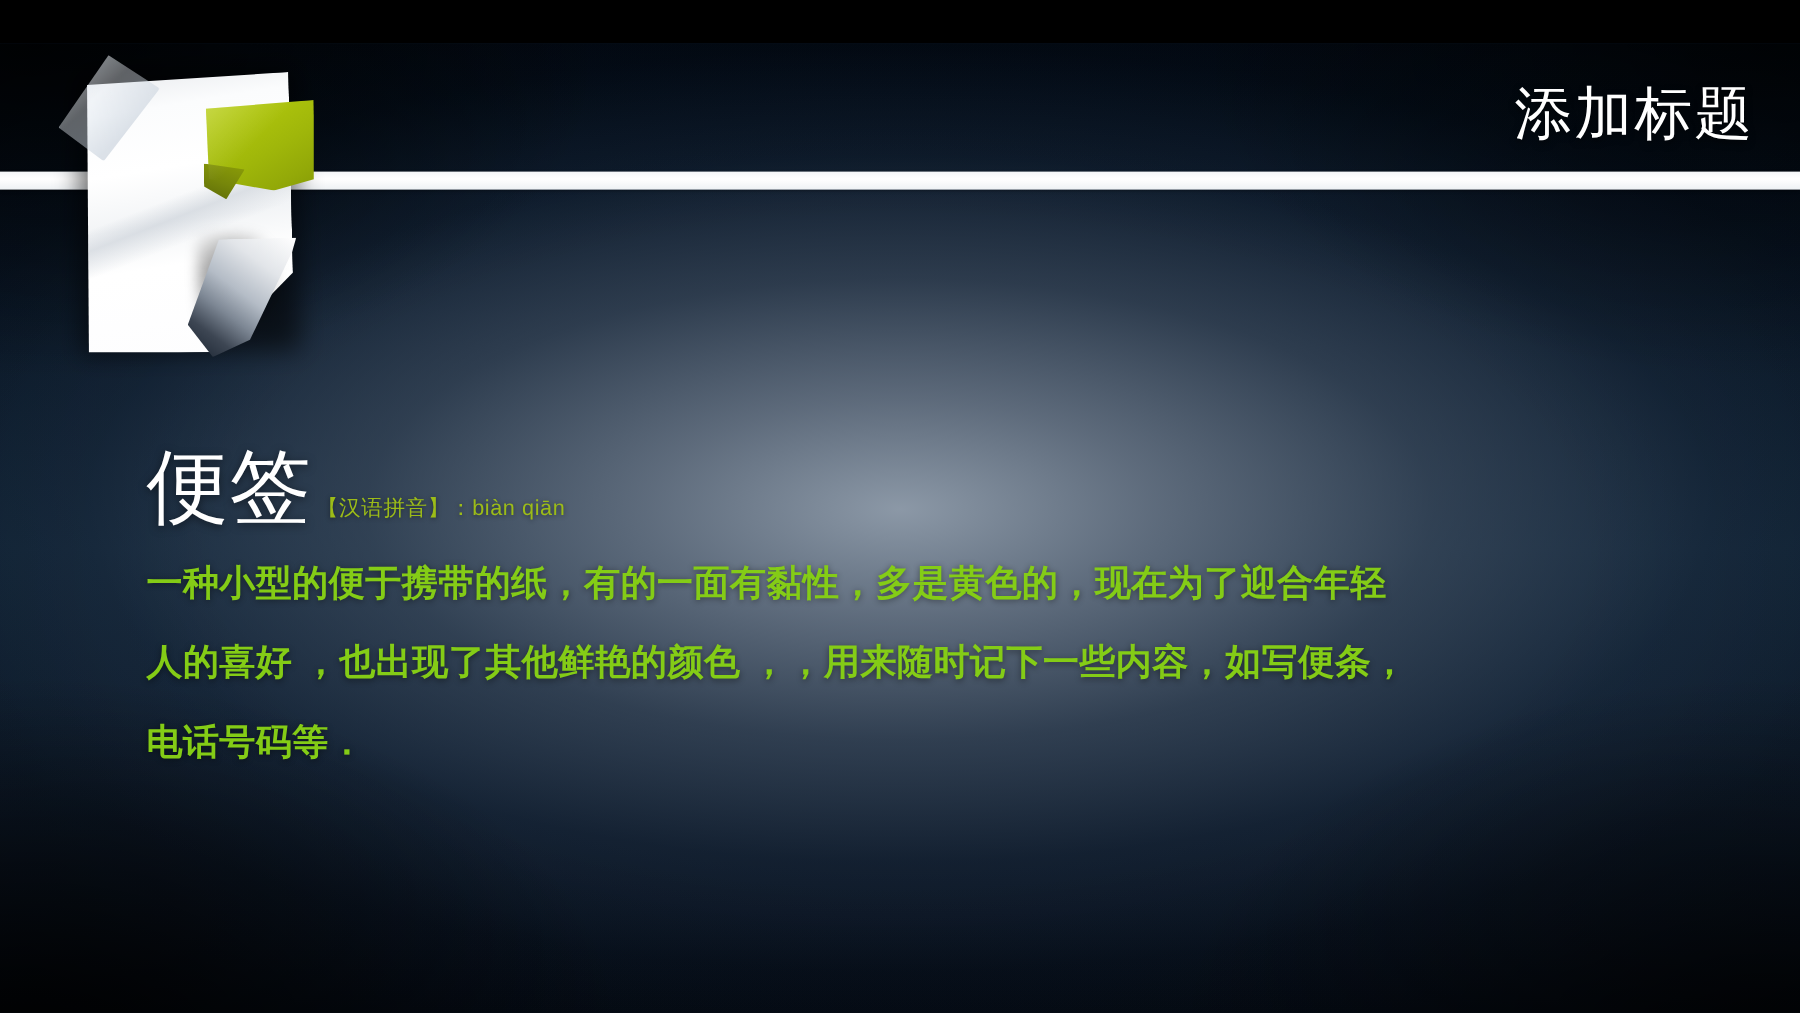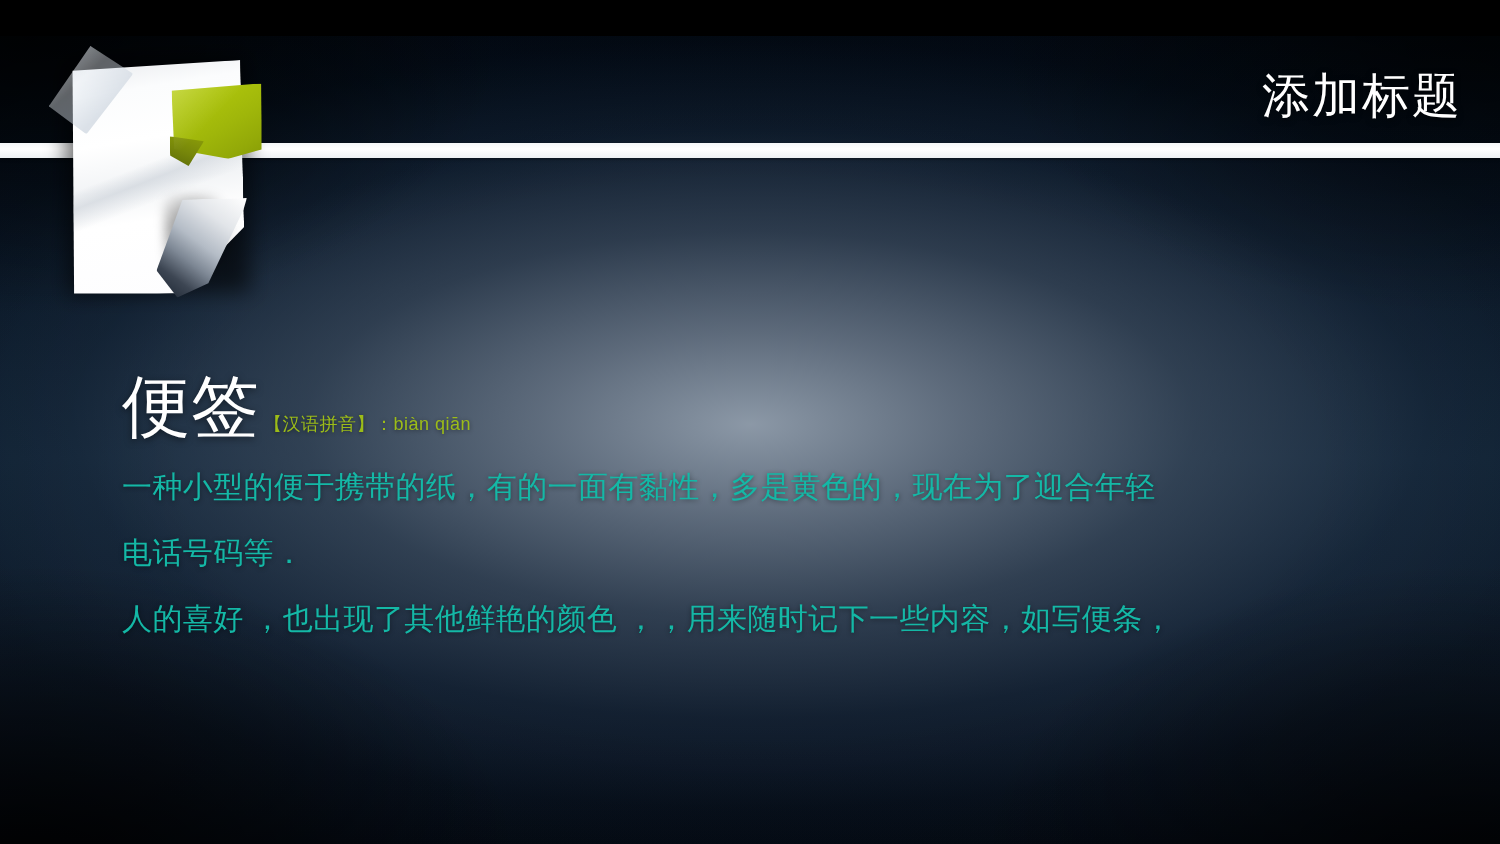--- a/index.html
+++ b/index.html
@@ -223,23 +223,23 @@
   }
   .pinyin {
     color:#9cbc18;
     font-size:18px;
     font-weight:400;
     letter-spacing:0.5px;
     white-space:nowrap;
     text-shadow:0 1px 4px rgba(0,0,0,0.45);
   }
   .definition {
-    color:#14b8a6;
+    color:#84cc16;
     font-size:30px;
-    font-weight:400;
+    font-weight:700;
     line-height:66px;
     letter-spacing:0.4px;
     text-shadow:0 1px 5px rgba(0,0,0,0.45);
     max-width:1270px;
   }
   .definition .ln { display:block; white-space:nowrap; }
 </style>
 </head>
 <body>
 
@@ -266,18 +266,18 @@
 
   <div class="title">添加标题</div>
 
   <div class="content">
     <div class="heading-row">
       <span class="term">便签</span>
       <span class="pinyin">【汉语拼音】：biàn qiān</span>
     </div>
     <div class="definition">
       <span class="ln">一种小型的便于携带的纸，有的一面有黏性，多是黄色的，现在为了迎合年轻</span>
+      <span class="ln">人的喜好 ，也出现了其他鲜艳的颜色 ，，用来随时记下一些内容，如写便条，</span>
       <span class="ln">电话号码等．</span>
-      <span class="ln">人的喜好 ，也出现了其他鲜艳的颜色 ，，用来随时记下一些内容，如写便条，</span>
     </div>
   </div>
 
 </div>
 
 </body></html>

